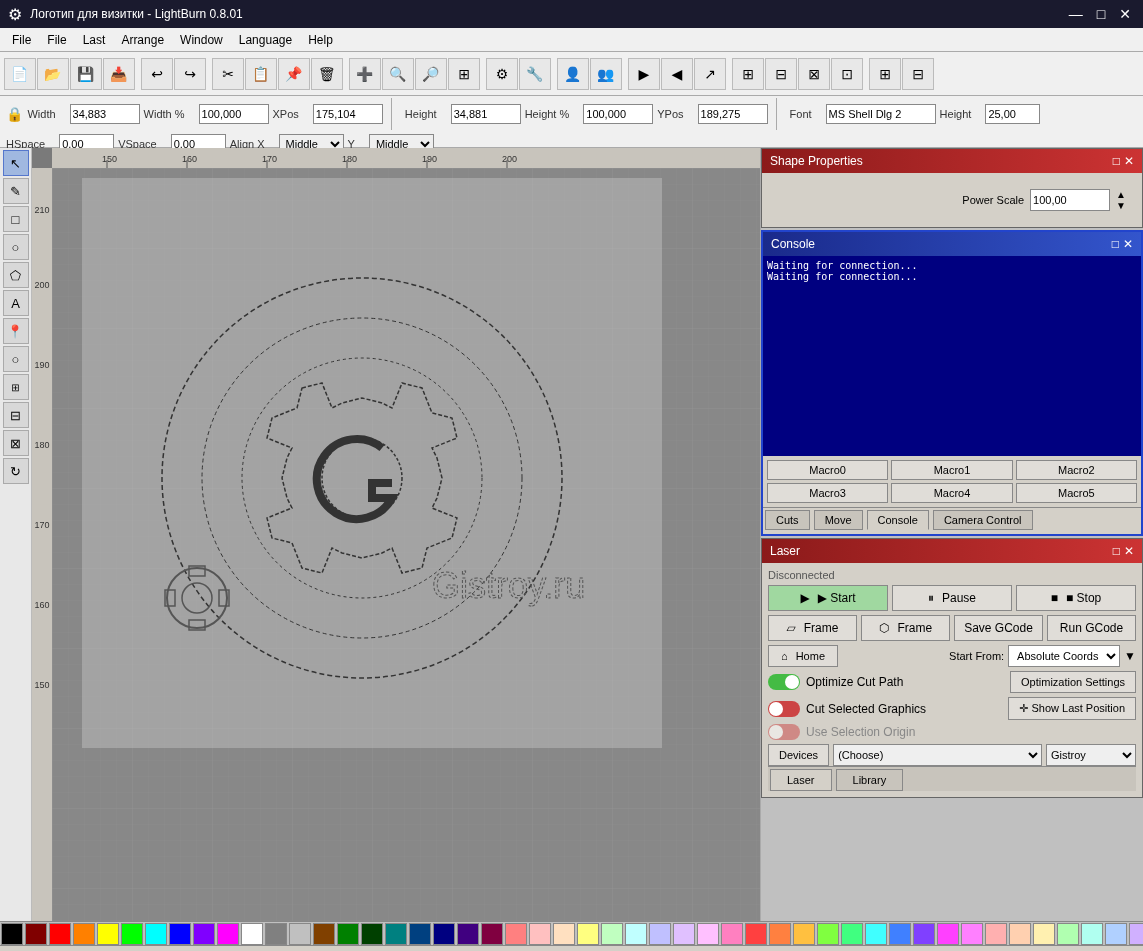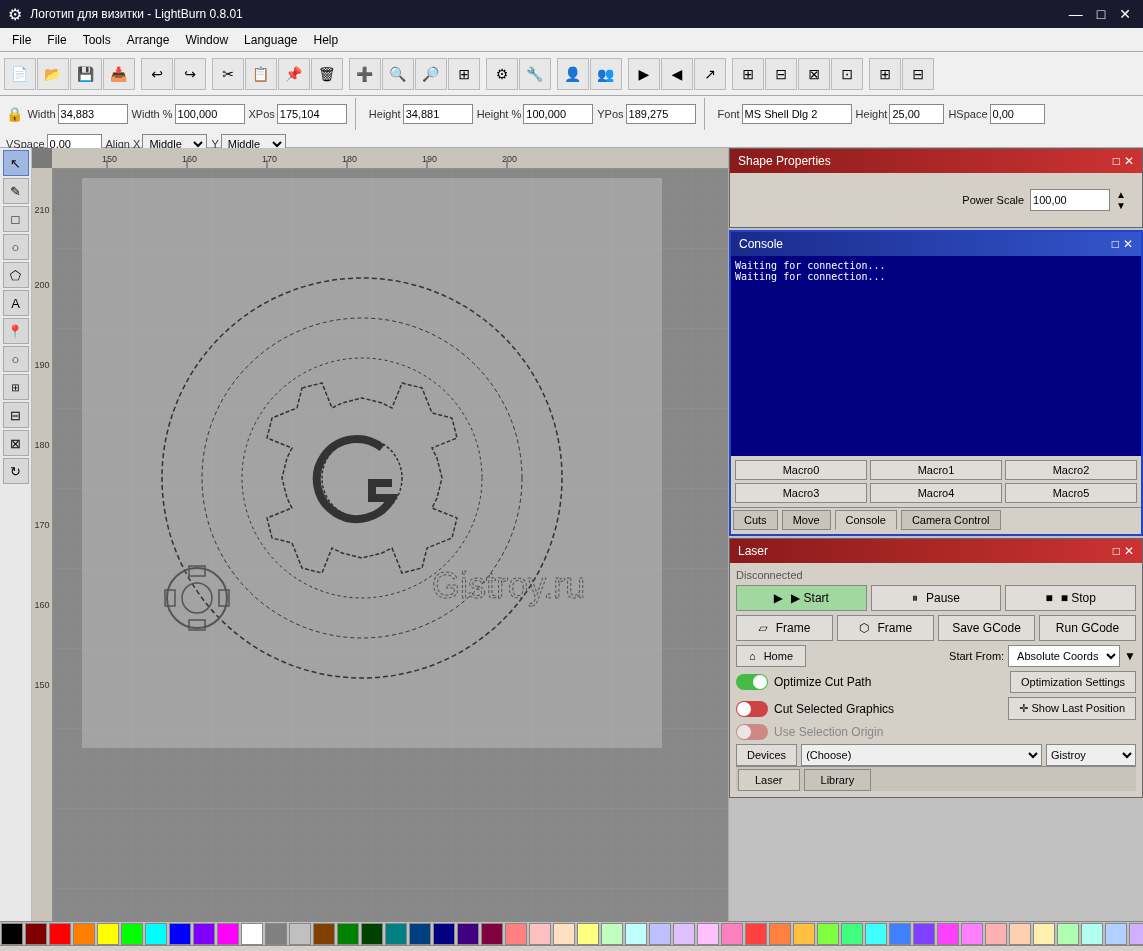--- a/index.html
+++ b/index.html
@@ -15,38 +15,38 @@
     #menu-bar { background: #f0f0f0; display: flex; align-items: center; padding: 2px 4px; height: 24px; border-bottom: 1px solid #aaa; }
     .menu-item { padding: 2px 8px; cursor: pointer; font-size: 12px; }
     
     
     #toolbar { background: #f0f0f0; display: flex; align-items: center; flex-wrap: wrap; padding: 2px 4px; height: 44px; border-bottom: 1px solid #aaa; gap: 1px; }
     .tb-btn { width: 32px; height: 32px; background: #e8e8e8; border: 1px solid #bbb; cursor: pointer; display: flex; align-items: center; justify-content: center; font-size: 14px; }
     .tb-sep { width: 4px; height: 32px; }
     
     
     #props-bar { background: #f0f0f0; display: flex; align-items: center; padding: 2px 6px; height: 52px; border-bottom: 1px solid #aaa; gap: 4px; flex-wrap: wrap; }
-    .prop-group { display: flex; align-items: center; gap: 2px; }
+    .prop-group { display: flex; align-items: center; gap: 14px; }
     .prop-label { font-size: 11px; color: #333; white-space: nowrap; }
     .prop-input { width: 70px; height: 20px; border: 1px solid #888; padding: 0 2px; font-size: 11px; }
     .prop-input-sm { width: 55px; height: 20px; border: 1px solid #888; padding: 0 2px; font-size: 11px; }
     
     
     #main-area { display: flex; height: calc(951px - 28px - 24px - 44px - 52px - 30px); }
     
     
     #left-tools { width: 32px; background: #e8e8e8; border-right: 1px solid #bbb; display: flex; flex-direction: column; align-items: center; padding: 2px; gap: 2px; }
     .tool-btn { width: 26px; height: 26px; background: #d8d8d8; border: 1px solid #aaa; cursor: pointer; display: flex; align-items: center; justify-content: center; font-size: 13px; }
     .tool-btn.active { background: #a0b8e0; border-color: #5577cc; }
     
     
     #canvas-area { flex: 1; background: #7a7a7a; position: relative; overflow: hidden; }
     
     
-    #right-panel { width: 415px; background: #c0c0c0; display: flex; flex-direction: column; border-left: 1px solid #aaa; }
+    #right-panel { width: 383px; background: #c0c0c0; display: flex; flex-direction: column; border-left: 1px solid #aaa; }
     
     
     .panel { border: 1px solid #666; margin-bottom: 2px; }
     .panel-title { background: linear-gradient(to right, #8b1a1a, #cc3333); color: white; padding: 3px 8px; font-size: 12px; display: flex; align-items: center; justify-content: space-between; height: 24px; }
     .panel-title-btns { display: flex; gap: 4px; }
     .panel-title-btn { background: none; border: none; color: white; cursor: pointer; font-size: 12px; }
     .panel-body { background: #d4d0c8; padding: 8px; }
     
     
     #console-panel { border: 2px solid #2244cc; }
@@ -126,21 +126,21 @@
   <div id="title-bar-right">
     <button class="title-btn">—</button>
     <button class="title-btn">□</button>
     <button class="title-btn">✕</button>
   </div>
 </div>
 
 <div id="menu-bar">
   <span class="menu-item">File</span>
   <span class="menu-item">File</span>
-  <span class="menu-item">Tools</span>
+  <span class="menu-item">Last</span>
   <span class="menu-item">Arrange</span>
   <span class="menu-item">Window</span>
   <span class="menu-item">Language</span>
   <span class="menu-item">Help</span>
 </div>
 
 <div id="toolbar">
   <button class="tb-btn">📄</button>
   <button class="tb-btn">📂</button>
   <button class="tb-btn">💾</button>

